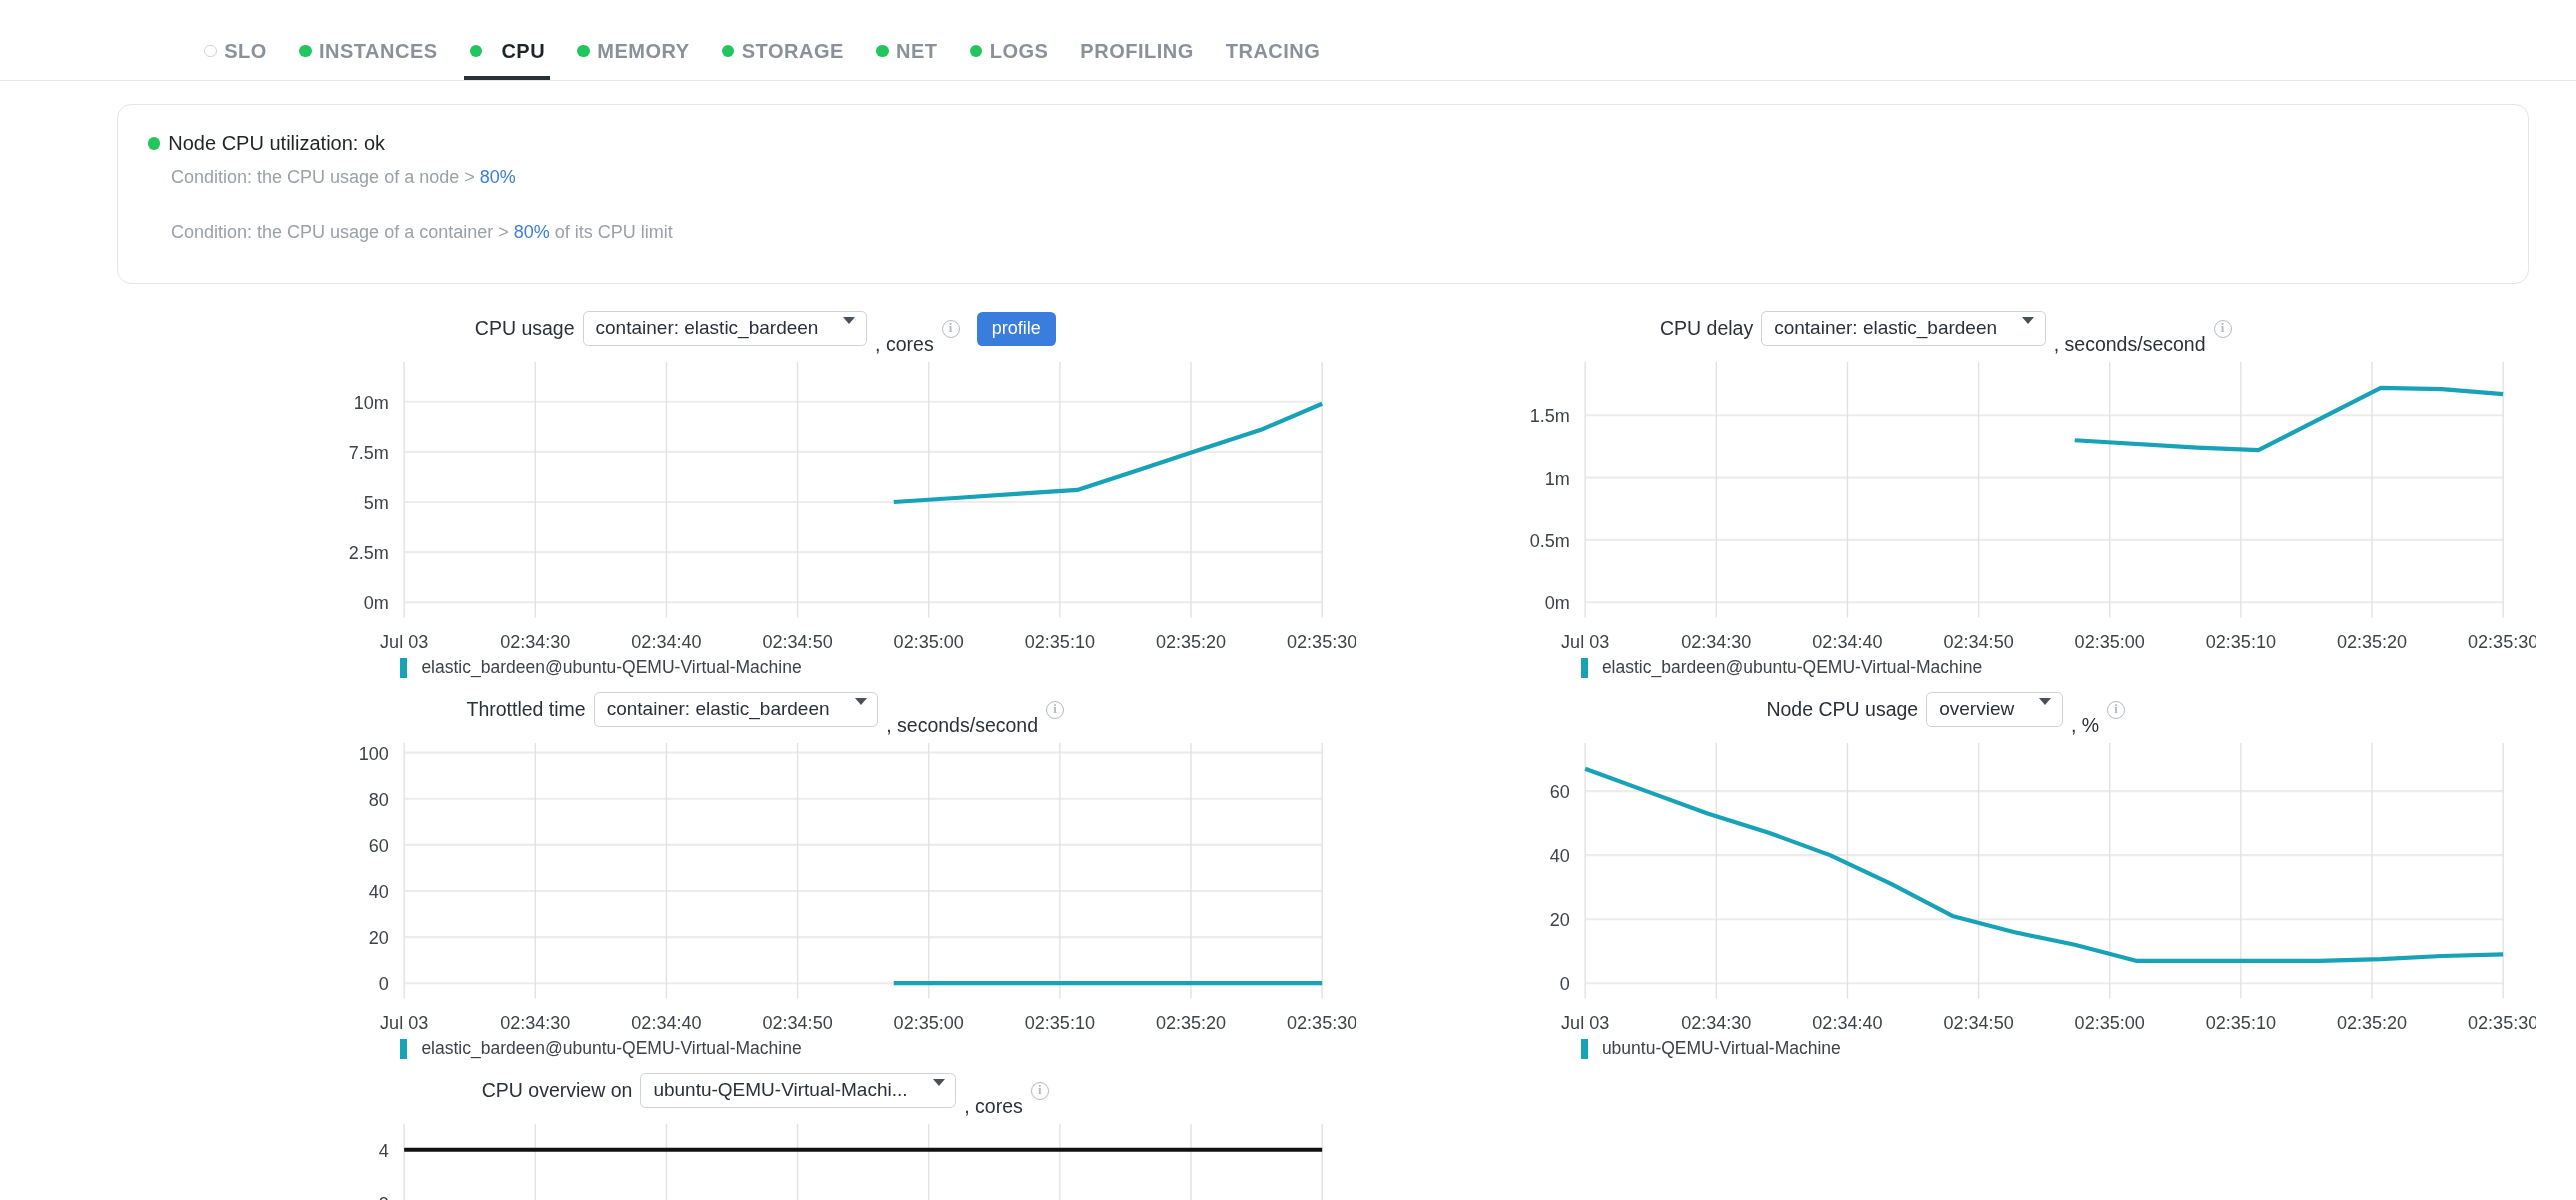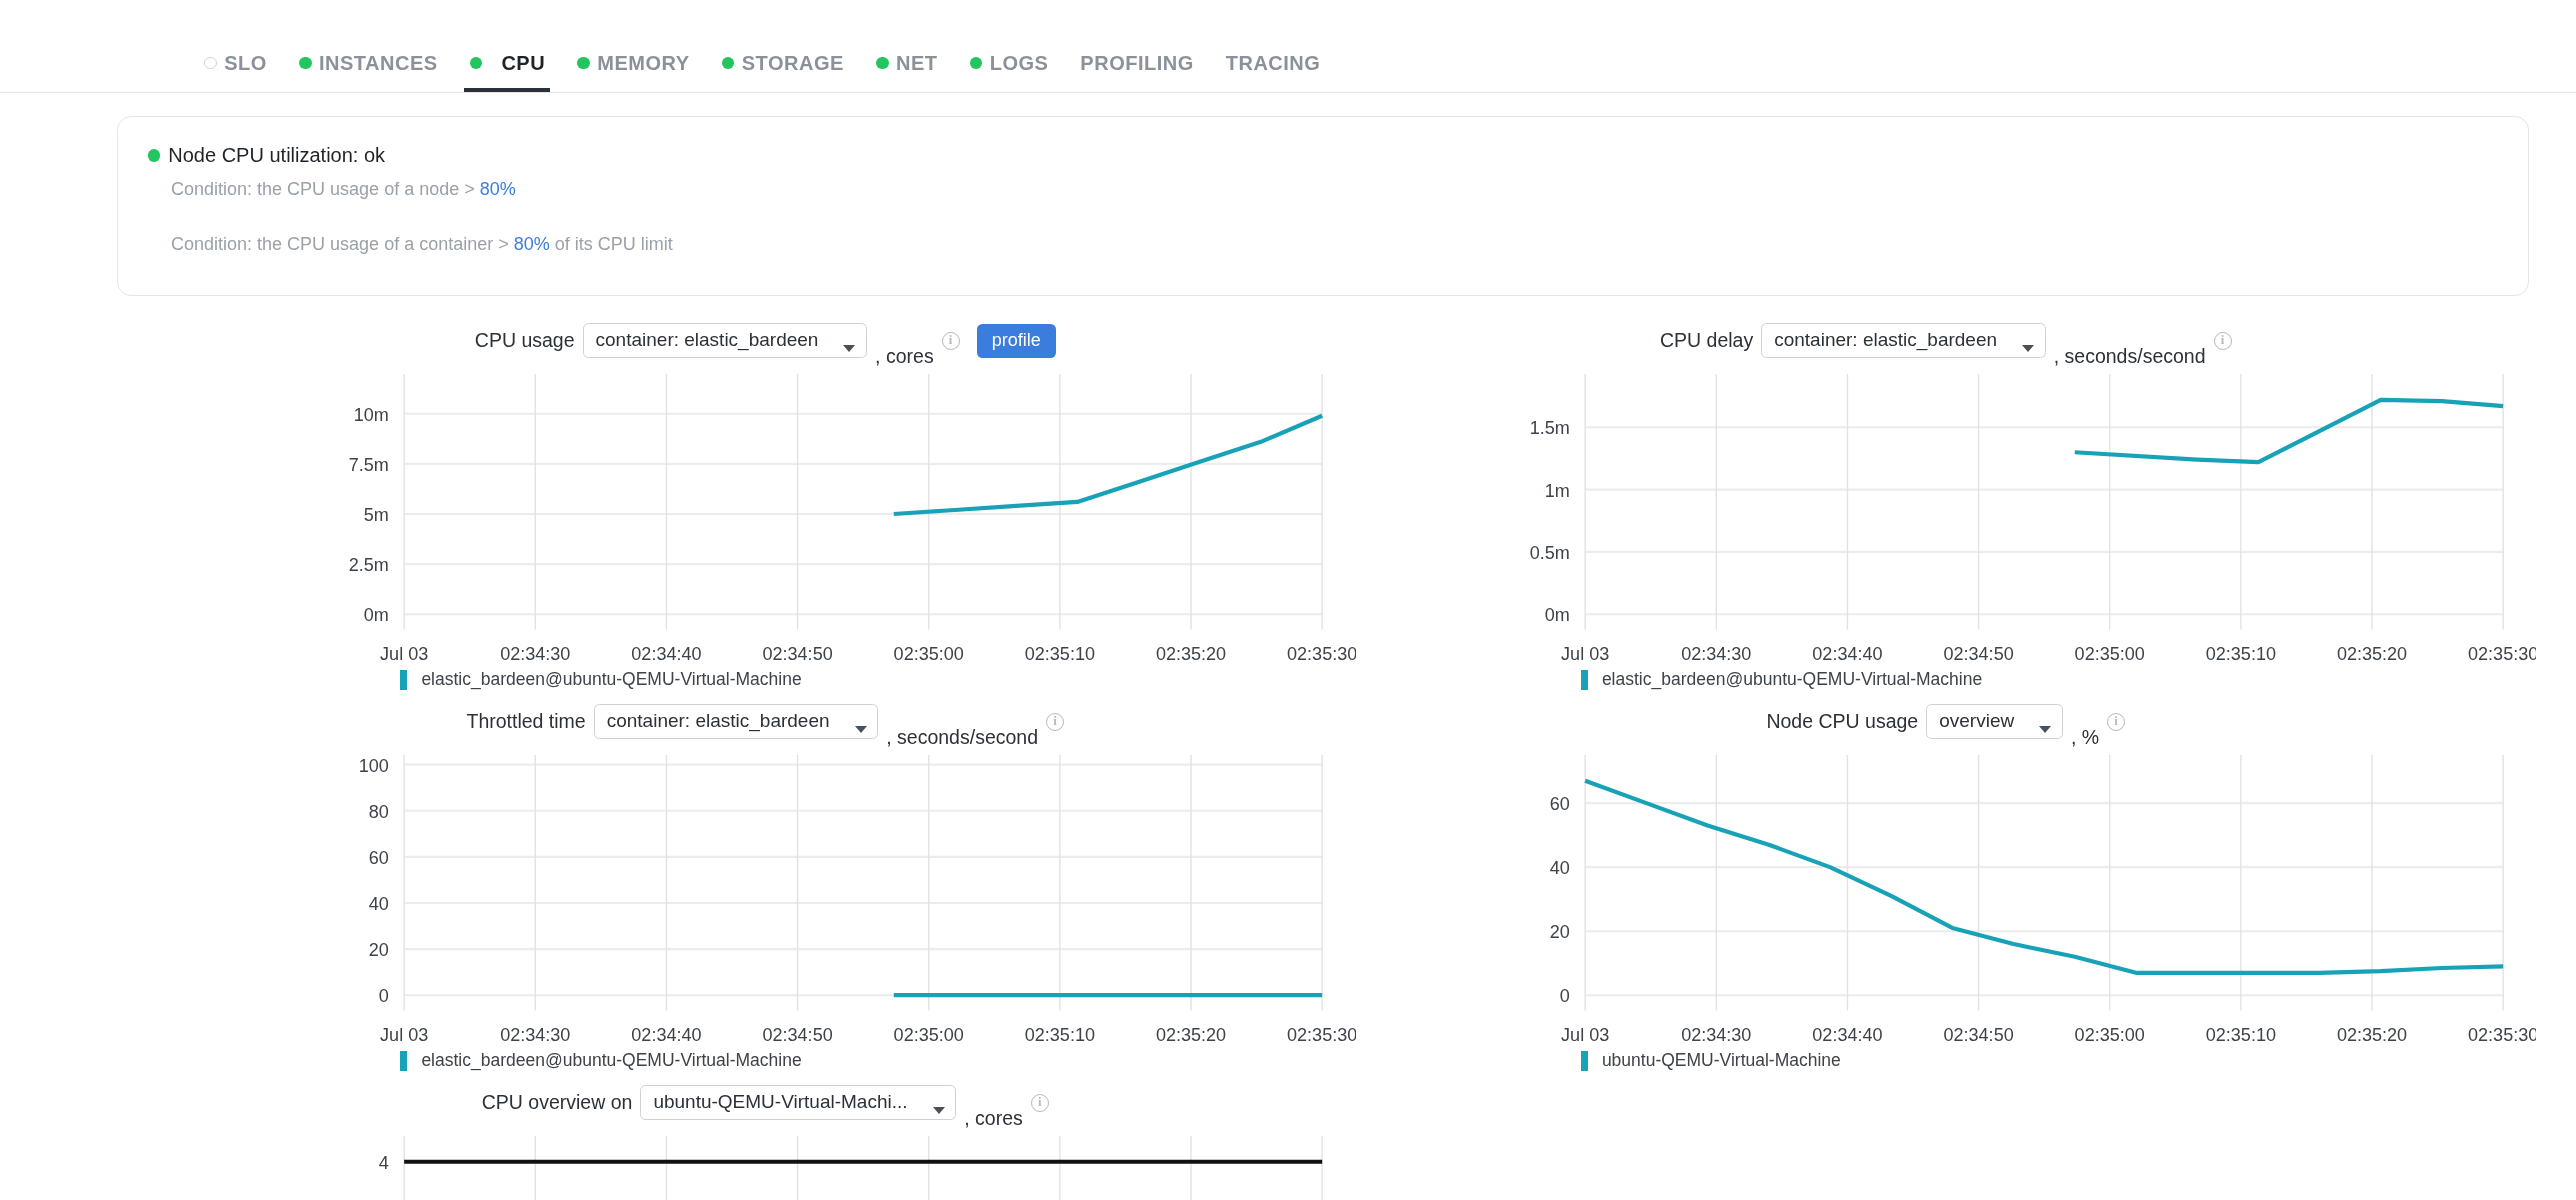--- a/index.html
+++ b/index.html
@@ -10,21 +10,21 @@
     font-family: "Liberation Sans", sans-serif;
     color: #212529;
     overflow: hidden;
   }
 
   
   .tabbar {
     display: flex;
     align-items: flex-end;
     padding: 0 0 0 188px;
-    height: 93px;
+    height: 81px;
     border-bottom: 0.7px solid #e6e6e6;
   }
   .tab {
     display: flex;
     align-items: center;
     gap: 7.4px;
     padding: 0 16px 17.5px 16px;
     font-size: 20px;
     font-weight: 700;
     letter-spacing: 0.5px;
@@ -91,21 +91,21 @@
     align-items: center;
     justify-content: center;
     gap: 8px;
     font-size: 19.5px;
     color: #2b3138;
     height: 36px;
     margin-bottom: 8px;
   }
   .select {
     display: inline-flex;
-    align-items: flex-end;
+    align-items: flex-start;
     gap: 25px;
     border: 0.7px solid #cdd2d7;
     border-radius: 5.4px;
     padding: 4.7px 10.7px 5.4px 12px;
     font-size: 19px;
     color: #2b3138;
     background: #fff;
     cursor: pointer;
     line-height: 1.2;
   }

